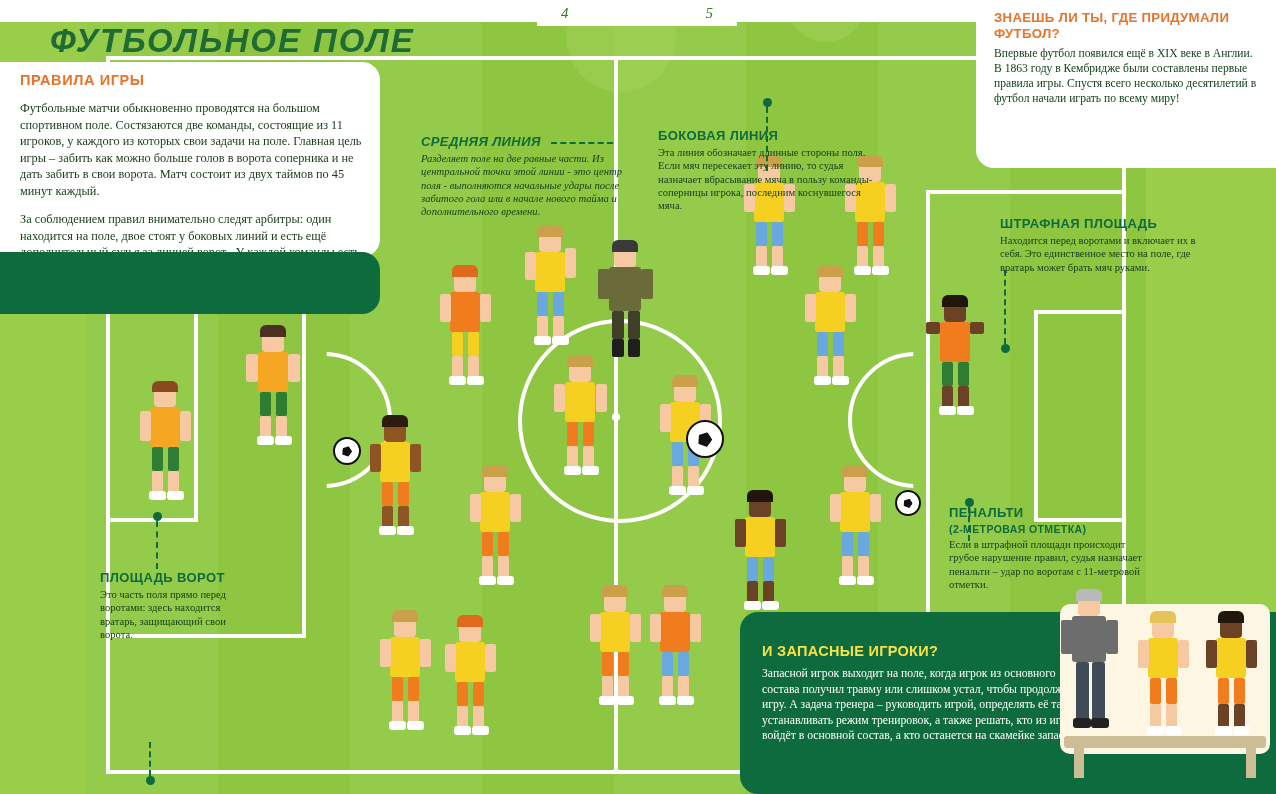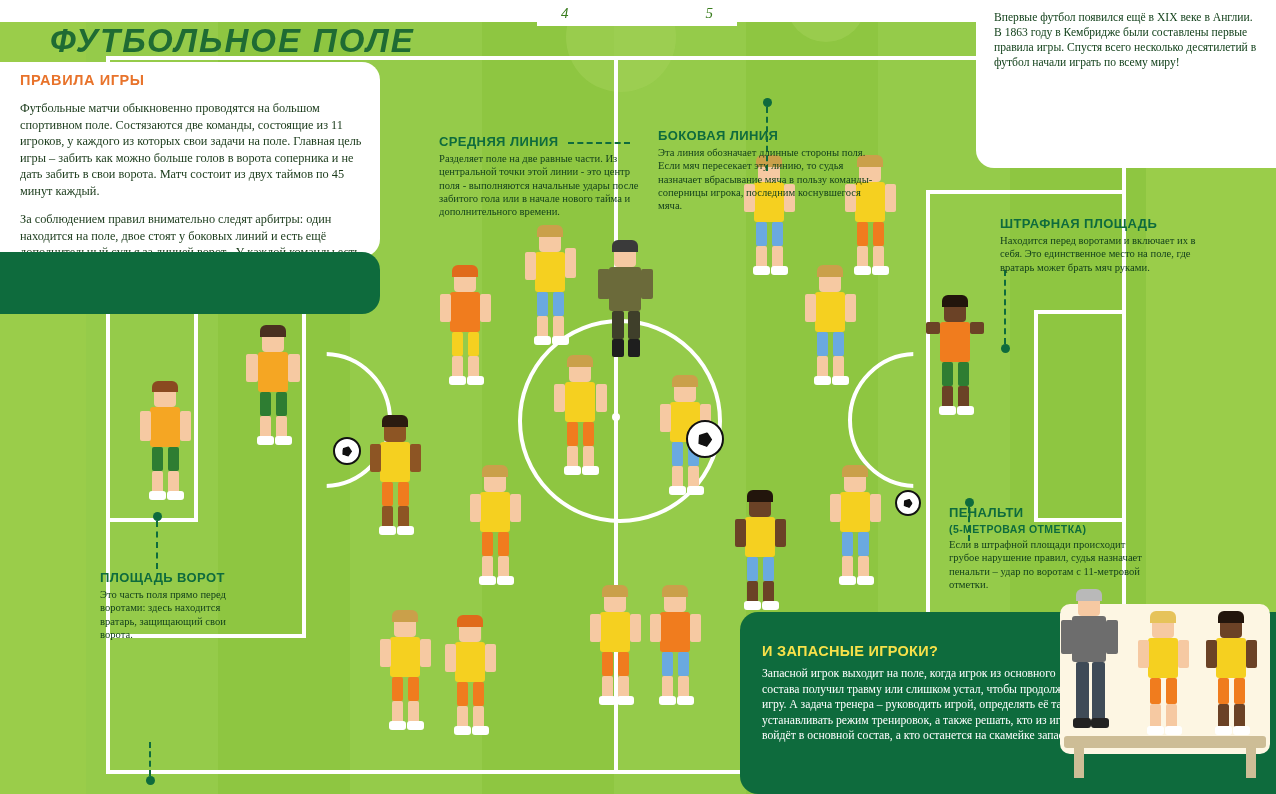--- a/index.html
+++ b/index.html
@@ -428,51 +428,52 @@
 
   <div class="whitebox" style="left:-20px;top:62px;width:400px;height:195px;">
     <h3 class="h-orange">ПРАВИЛА ИГРЫ</h3>
     <p class="body-dark">Футбольные матчи обыкновенно проводятся на большом спортивном поле. Состязаются две команды, состоящие из 11 игроков, у каждого из которых свои задачи на поле. Главная цель игры – забить как можно больше голов в ворота соперника и не дать забить в свои ворота. Матч состоит из двух таймов по 45 минут каждый.</p>
     <p class="body-dark" style="margin:4px 0 0 0;">За соблюдением правил внимательно следят арбитры: один находится на поле, двое стоят у боковых линий и есть ещё дополнительный судья за линией ворот . У каждой команды есть капитан, и он – единственный из игроков, кому разрешено общаться с судьями во время матча.</p>
   </div>
 
   <div class="greenbox" style="left:-20px;top:252px;width:400px;height:62px;">
   </div>
 
-  <div class="callout" style="left:439px;top:134px;width:205px;">
+  <div class="callout" style="left:421px;top:134px;width:205px;font-style:italic;">
     <h4>
       <span>СРЕДНЯЯ ЛИНИЯ</span>
       <span class="dotted" style="width:62px;margin-left:6px;"></span>
     </h4>
     <p>Разделяет поле на две равные части. Из центральной точки этой линии - это центр поля - выполняются начальные удары после забитого гола или в начале нового тайма и дополнительного времени.</p>
   </div>
 
   <div class="callout" style="left:658px;top:128px;width:215px;">
     <h4>БОКОВАЯ ЛИНИЯ</h4>
     <p>Эта линия обозначает длинные стороны поля. Если мяч пересекает эту линию, то судья назначает вбрасывание мяча в пользу команды-соперницы игрока, последним коснувшегося мяча.</p>
   </div>
 
   <div class="callout" style="left:1000px;top:216px;width:200px;">
     <h4>ШТРАФНАЯ ПЛОЩАДЬ</h4>
     <p>Находится перед воротами и включает их в себя. Это единственное место на поле, где вратарь может брать мяч руками.</p>
   </div>
 
   <div class="callout" style="left:949px;top:505px;width:208px;">
     <h4>ПЕНАЛЬТИ</h4>
-    <h4 style="font-size:10.5px;margin:0 0 3px 0;">(5-МЕТРОВАЯ ОТМЕТКА)</h4>
+    <h4 style="font-size:10.5px;margin:0 0 3px 0;">(2-МЕТРОВАЯ ОТМЕТКА)</h4>
     <p>Если в штрафной площади происходит грубое нарушение правил, судья назначает пенальти – удар по воротам с 11-метровой отметки.</p>
   </div>
 
   <div class="callout" style="left:100px;top:570px;width:150px;">
     <h4>ПЛОЩАДЬ ВОРОТ</h4>
     <p>Это часть поля прямо перед воротами: здесь находится вратарь, защищающий свои ворота.</p>
   </div>
 
 
   <div class="rbox" style="top:0;width:300px;height:168px;">
+    <h4>ЗНАЕШЬ ЛИ ТЫ, ГДЕ ПРИДУМАЛИ ФУТБОЛ?</h4>
     <p>Впервые футбол появился ещё в XIX веке в Англии. В 1863 году в Кембридже были составлены первые правила игры. Спустя всего несколько десятилетий в футбол начали играть по всему миру!</p>
   </div>
 
   <div class="bottombox" style="left:740px;top:612px;width:536px;height:182px;">
     <h4 style="margin-bottom:0;text-align:right;">ЧТО ДЕЛАЮТ ТРЕНЕР</h4>
     <h4>И ЗАПАСНЫЕ ИГРОКИ?</h4>
     <p style="width:330px;">Запасной игрок выходит на поле, когда игрок из основного состава получил травму или слишком устал, чтобы продолжать игру. А задача тренера – руководить игрой, определять её тактику, устанавливать режим тренировок, а также решать, кто из игроков войдёт в основной состав, а кто останется на скамейке запасных.</p>
   </div>
 
   <div class="bench" style="left:1060px;top:586px;width:216px;height:208px;">

